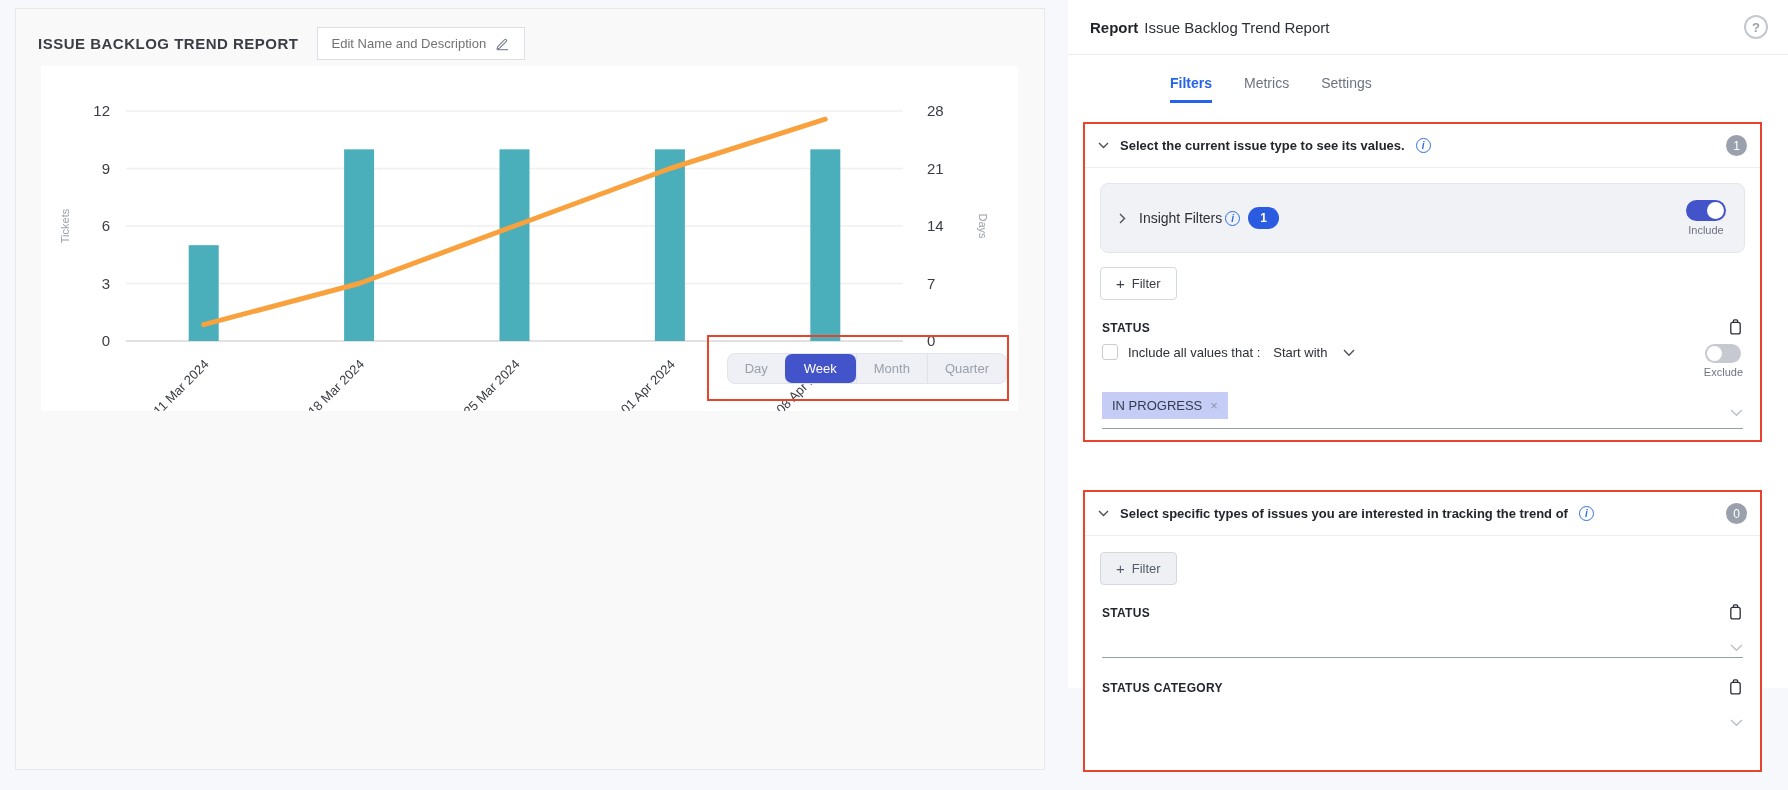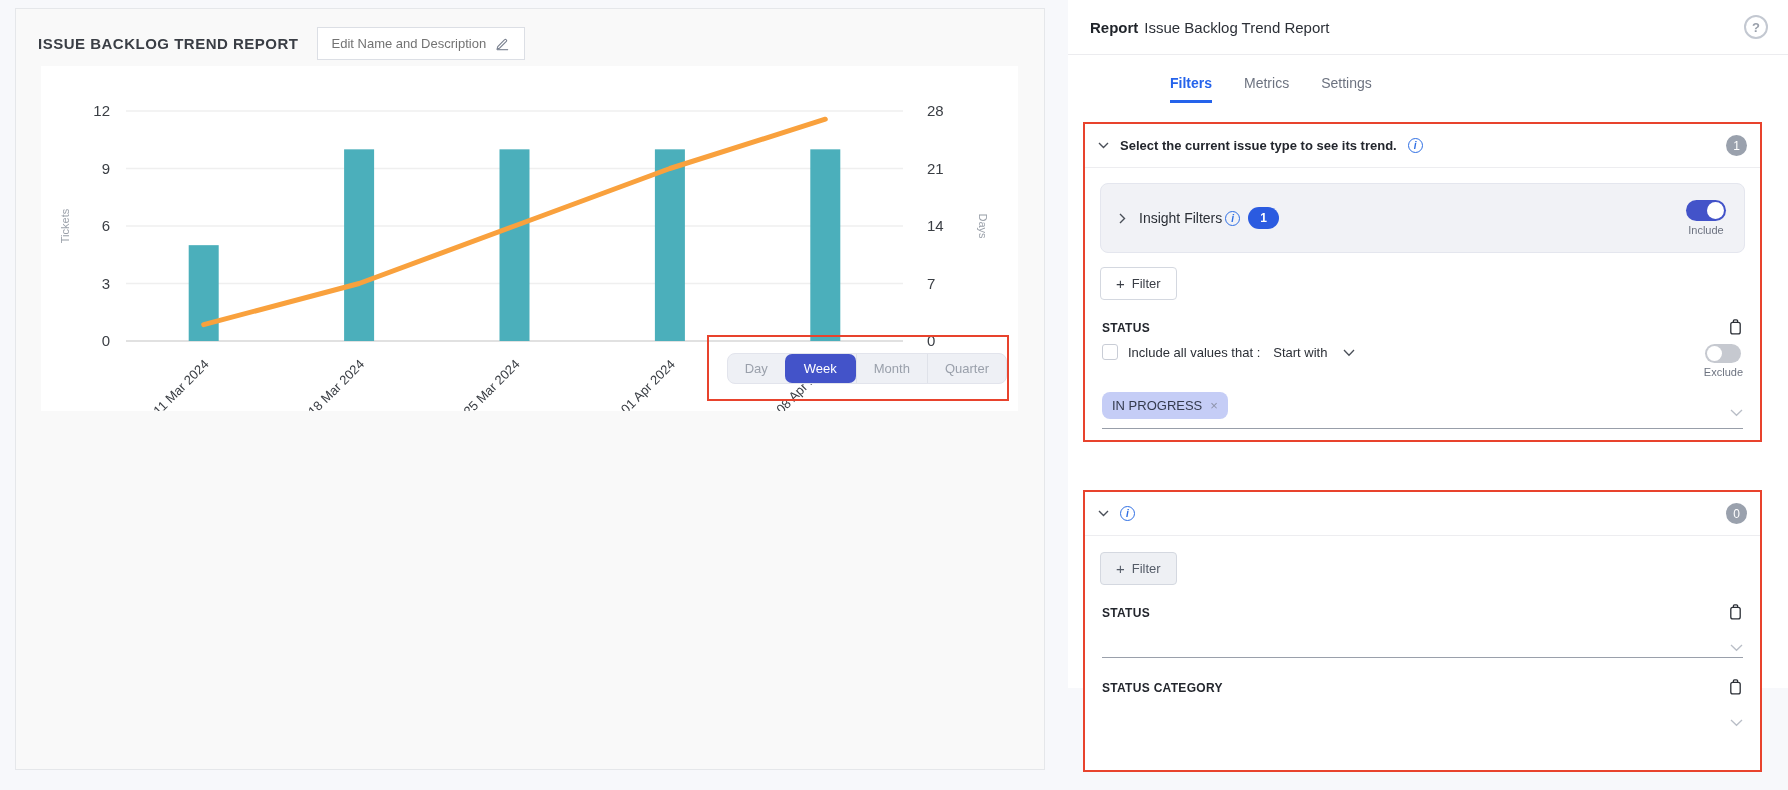--- a/index.html
+++ b/index.html
@@ -79,21 +79,21 @@
   .field-label{font-size:12px;font-weight:700;letter-spacing:.3px;color:#23262d;}
   .trash-btn{margin-left:auto;cursor:pointer;display:flex;}
   .include-row{display:flex;align-items:flex-start;padding:9px 17px 0;}
   .checkbox{width:16px;height:16px;border:1.5px solid #c9cdd6;border-radius:3px;background:#fff;
             margin-right:10px;cursor:pointer;box-sizing:border-box;flex:none;}
   .include-label{font-size:13px;color:#2b2f36;padding-top:1px;}
   .operator{font-size:13px;color:#2b2f36;margin-left:13px;padding-top:1px;cursor:pointer;}
   .chev-btn{margin-left:16px;padding-top:5px;cursor:pointer;display:flex;}
   .chip-row{display:flex;align-items:flex-end;margin:14px 17px 0;padding-bottom:9px;
             border-bottom:1px solid #989ea9;}
-  .chip{background:#c5cdf6;border-radius:8px;padding:6px 10px;font-size:13px;color:#343a4d;
+  .chip{background:#c5cdf6;border-radius:0;padding:6px 10px;font-size:13px;color:#343a4d;
         display:inline-flex;align-items:center;gap:8px;}
   .chip-close{color:#8d93aa;font-size:13px;cursor:pointer;line-height:1;}
   .chip-row .chev-btn{margin-left:auto;padding:0 0 2px;}
   .underline-row{display:flex;justify-content:flex-end;margin:24px 17px 0;padding-bottom:5px;
                  border-bottom:1px solid #9aa0ab;}
   .underline-row .chev-btn{margin-left:auto;padding:0;}
 </style>
 </head>
 <body>
 
@@ -167,21 +167,21 @@
     <span class="tab">Settings</span>
   </div>
 
   <div class="section section-1">
     <div class="section-header">
       <span style="display:flex;">
         <svg width="11" height="7" viewBox="0 0 11 7">
             <polyline points="1,1 5.5,5.5 10,1" fill="none" stroke="#4a4f58" stroke-width="1.4"></polyline>
           </svg>
       </span>
-      <span class="section-title">Select the current issue type to see its trend.</span>
+      <span class="section-title">Select the current issue type to see its values.</span>
       <span class="info-icon">i</span>
       <span class="badge">1</span>
     </div>
 
     <div class="insight-box">
       <span style="display:flex;">
         <svg width="7" height="11" viewBox="0 0 7 11">
             <polyline points="1,1 5.5,5.5 1,10" fill="none" stroke="#4a4f58" stroke-width="1.4"></polyline>
           </svg>
       </span>
@@ -241,20 +241,21 @@
     </div>
   </div>
 
   <div class="section section-2">
     <div class="section-header">
       <span style="display:flex;">
         <svg width="11" height="7" viewBox="0 0 11 7">
             <polyline points="1,1 5.5,5.5 10,1" fill="none" stroke="#4a4f58" stroke-width="1.4"></polyline>
           </svg>
       </span>
+      <span class="section-title">Select specific types of issues you are interested in tracking the trend of</span>
       <span class="info-icon">i</span>
       <span class="badge">0</span>
     </div>
 
     <button class="filter-btn gray">
       <span class="plus">+</span>
       <span>Filter</span>
     </button>
 
     <div class="field-row">

